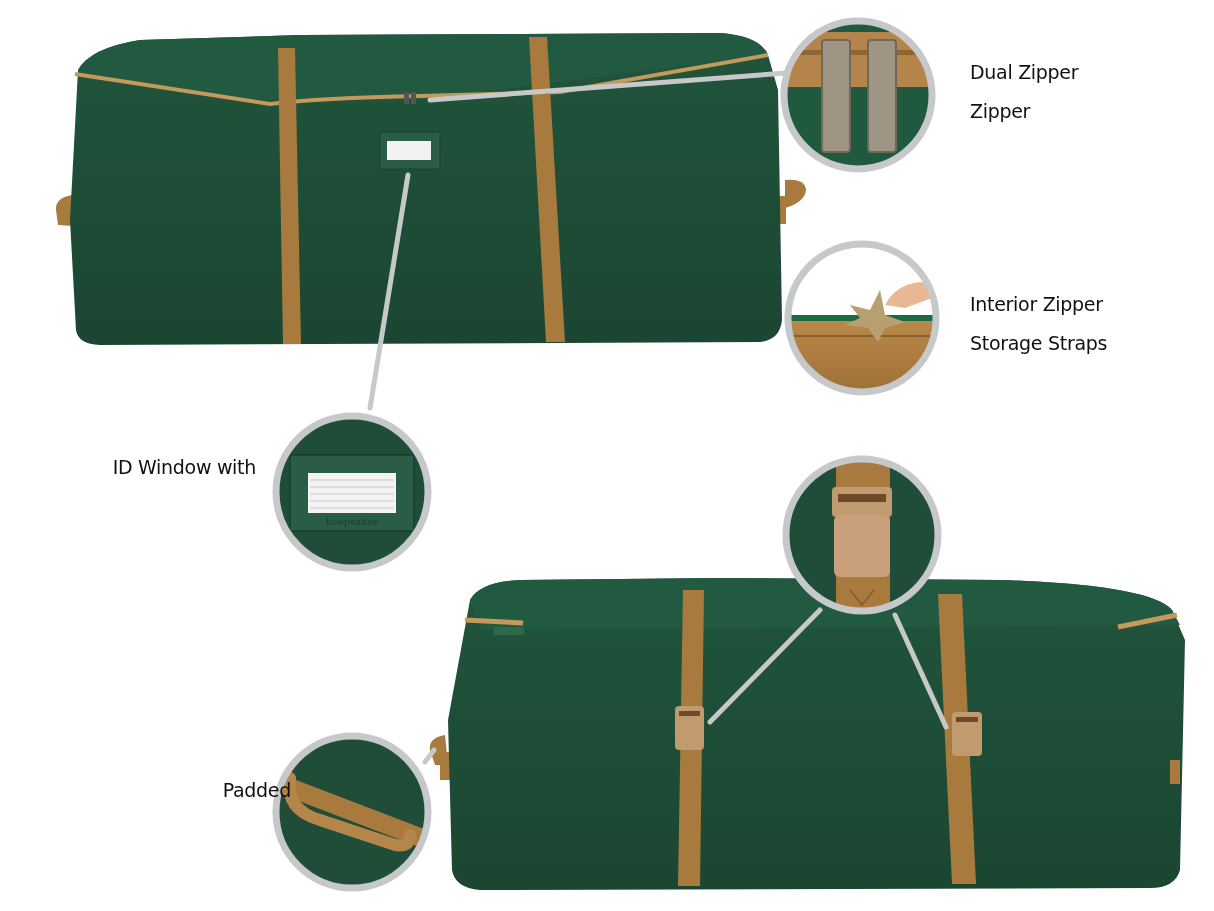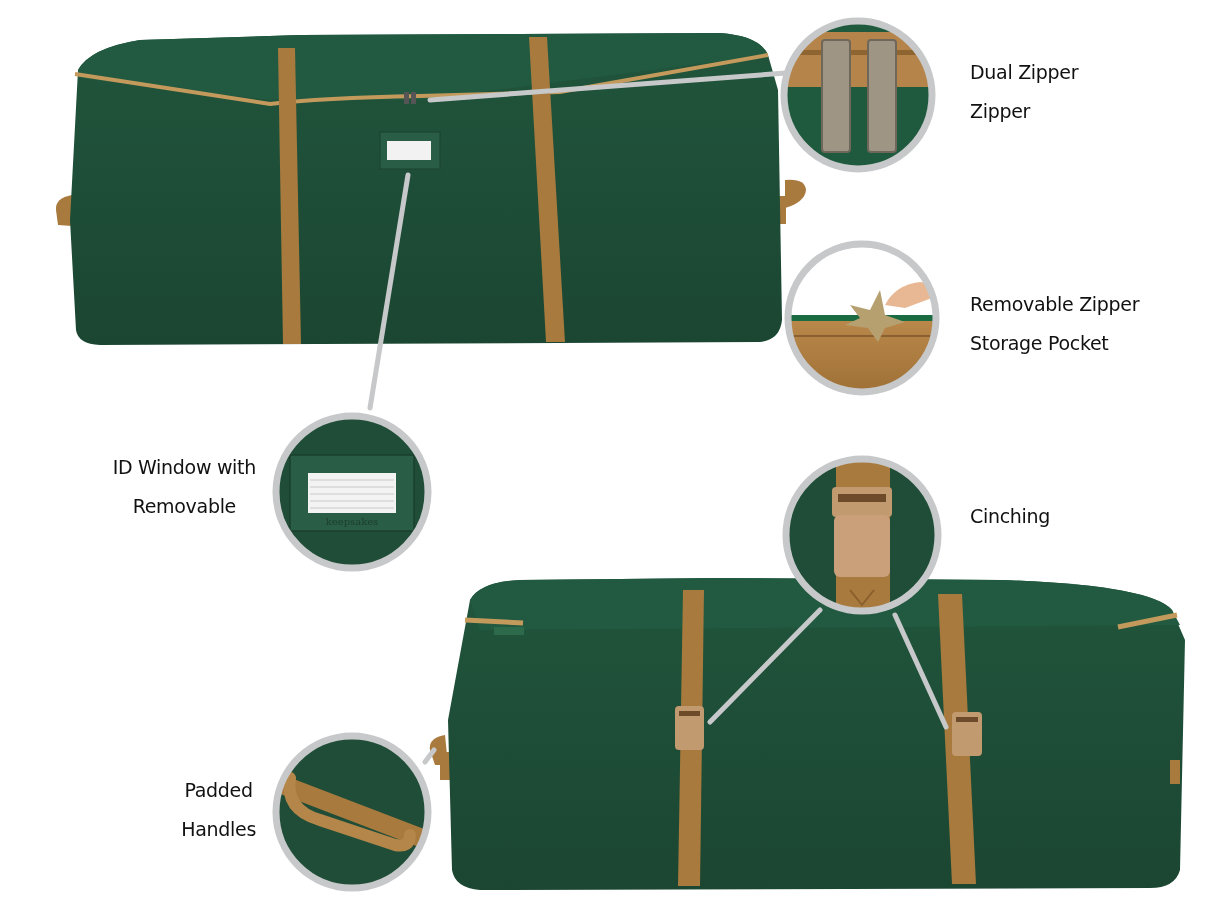--- a/index.html
+++ b/index.html
@@ -2,21 +2,21 @@
 <html><head>
 <meta charset="utf-8">
 <style>
   html, body { margin: 0; padding: 0; background: #ffffff; }
   body { width: 1214px; height: 911px; position: relative; overflow: hidden;
          font-family: "DejaVu Sans", "Liberation Sans", sans-serif; }
   .stage { position: absolute; left: 0; top: 0; width: 1214px; height: 911px; }
   .label { position: absolute; font-weight: normal; color: #111111; font-size: 19px;
            line-height: 39px; letter-spacing: -0.3px; white-space: nowrap; }
   .label span { display: block; }
-  .label.right { text-align: center; }
+  .label.right { text-align: right; }
   svg { position: absolute; left: 0; top: 0; }
 </style>
 </head>
 <body>
 
 <div class="stage">
 
 <svg width="1214" height="911" viewBox="0 0 1214 911">
   <defs>
     <linearGradient id="greenShade" x1="0" y1="0" x2="0" y2="1">
@@ -154,31 +154,28 @@
     <circle cx="352" cy="812" r="76" fill="none" stroke="#c6c8c9" stroke-width="7"></circle>
   </g>
 </svg>
 
 <div class="label" style="left:970px; top:53px;">
   <span>Dual Zipper</span>
   <span>Zipper</span>
 </div>
 
 <div class="label" style="left:970px; top:285px;">
-  <span>Removable Zipper</span>
-  <span>Storage Pocket</span>
+  <span>Interior Zipper</span>
+  <span>Storage Straps</span>
 </div>
 
 <div class="label right" style="right:958px; top:448px;">
   <span>ID Window with</span>
-  <span>Removable</span>
 </div>
 
 <div class="label" style="left:970px; top:497px;">
-  <span>Cinching</span>
 </div>
 
-<div class="label right" style="right:958px; top:771px;">
+<div class="label right" style="right:923px; top:771px;">
   <span>Padded</span>
-  <span>Handles</span>
 </div>
 
 </div>
 
 </body></html>

